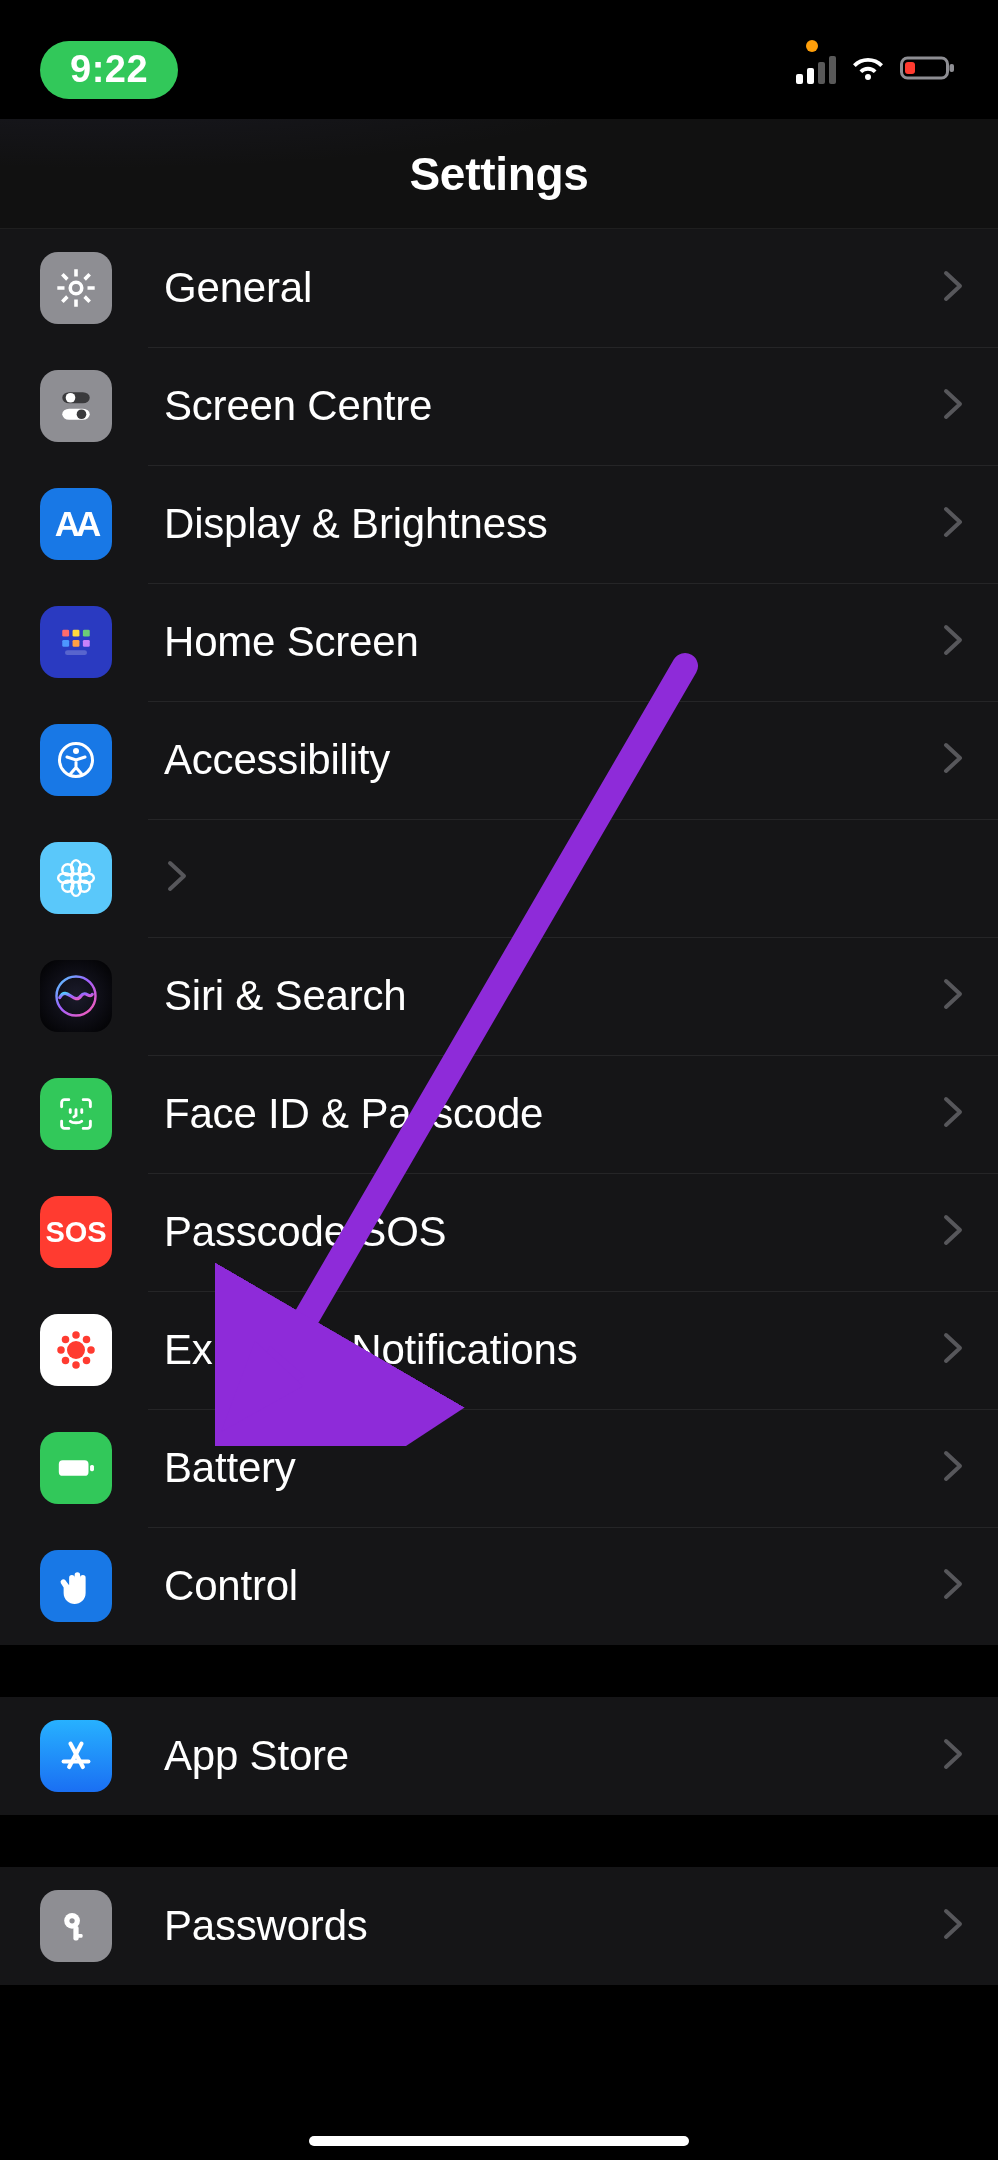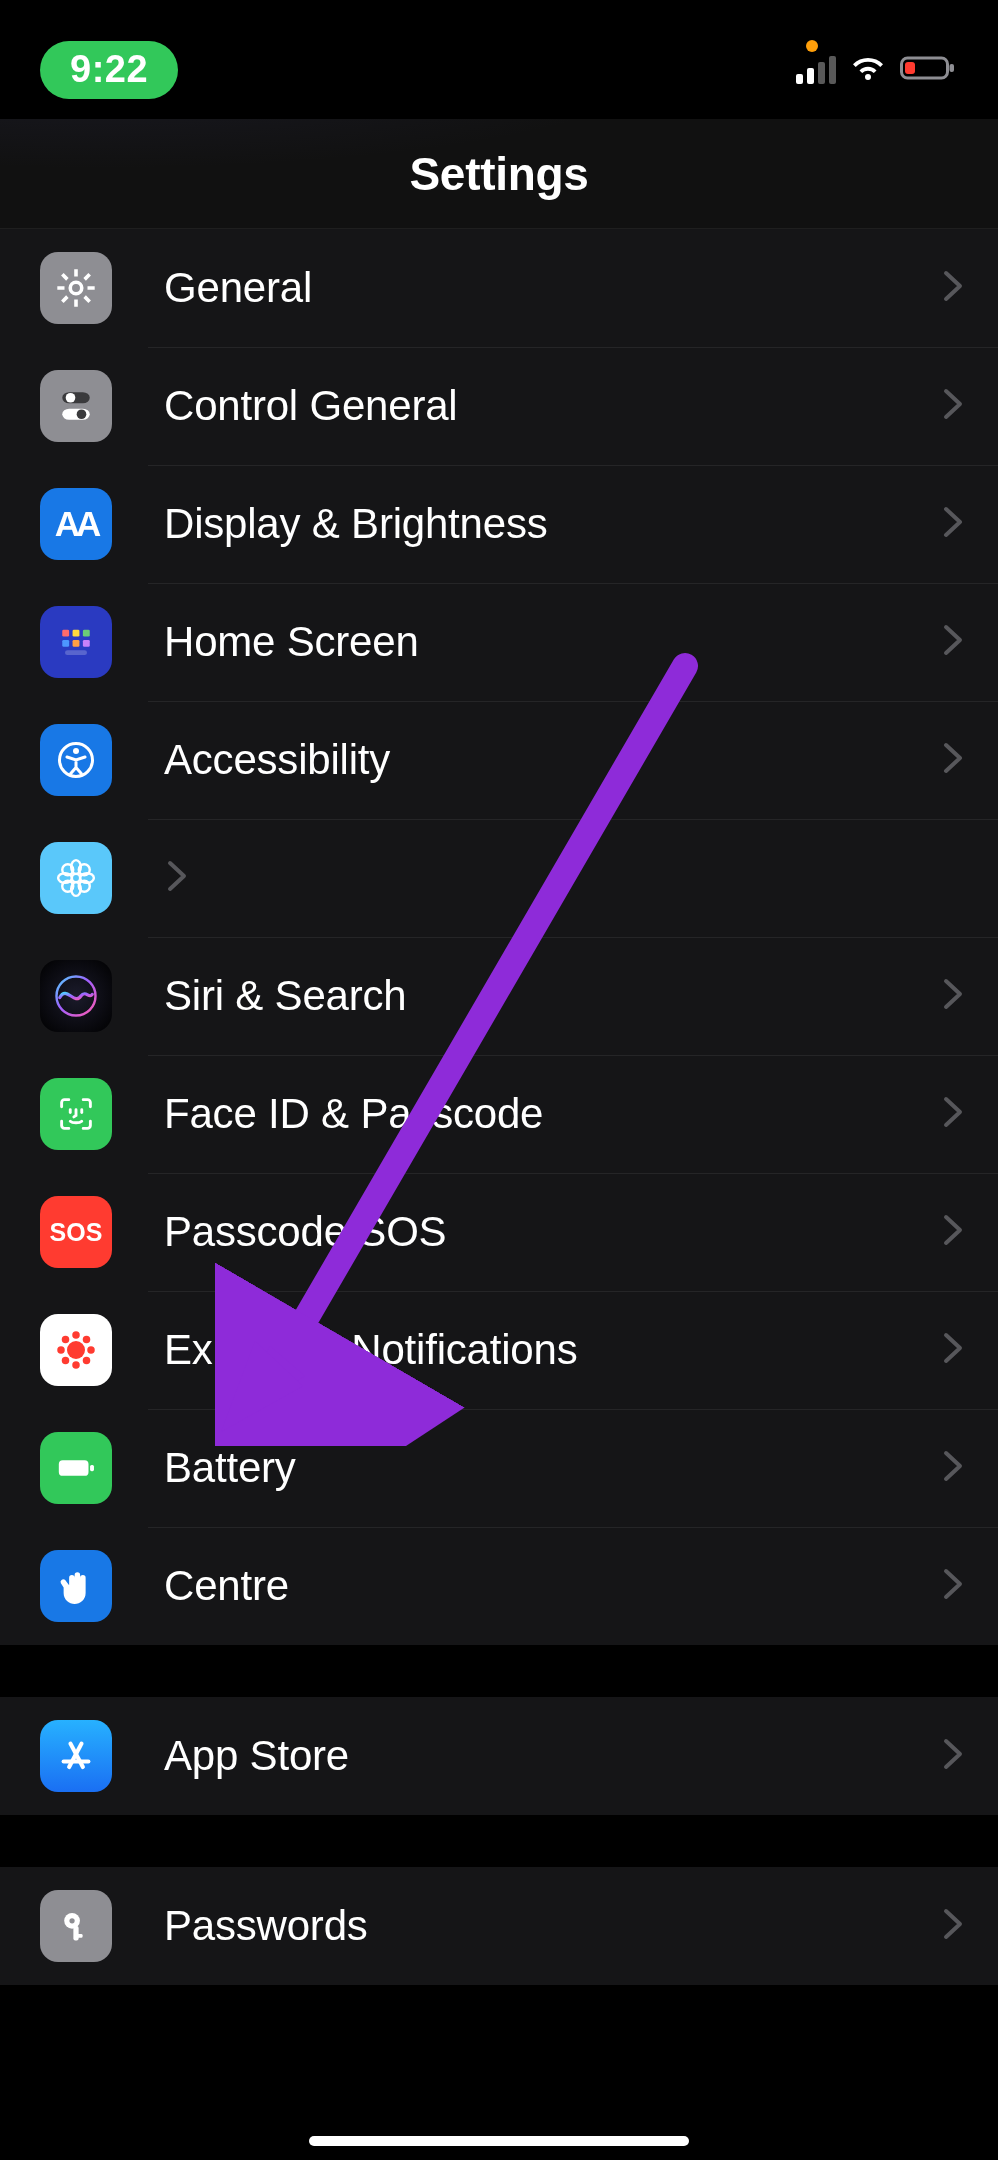--- a/index.html
+++ b/index.html
@@ -260,21 +260,21 @@
 
       <div class="row">
         <div class="app-icon" style="background:#8e8e93">
           <svg viewBox="0 0 64 64" width="44" height="44">
             <rect x="12" y="12" rx="10" ry="10" width="40" height="16" fill="#3a3a3c"></rect>
             <circle cx="24" cy="20" r="7" fill="#fff"></circle>
             <rect x="12" y="36" rx="10" ry="10" width="40" height="16" fill="#fff"></rect>
             <circle cx="40" cy="44" r="7" fill="#3a3a3c"></circle>
           </svg>
         </div>
-        <span class="label">Control General</span>
+        <span class="label">Screen Centre</span>
         <span class="chevron"><svg viewBox="0 0 26 34">
               <polyline points="6,4 20,17 6,30"></polyline>
             </svg></span>
       </div>
 
       <div class="row">
         <div class="app-icon" style="background:#1878e6">
           <span class="ai-text" style="font-size:35px;letter-spacing:-4px">AA</span>
         </div>
         <span class="label">Display &amp; Brightness</span>
@@ -367,21 +367,21 @@
           </svg>
         </div>
         <span class="label">Face ID &amp; Passcode</span>
         <span class="chevron"><svg viewBox="0 0 26 34">
               <polyline points="6,4 20,17 6,30"></polyline>
             </svg></span>
       </div>
 
       <div class="row">
         <div class="app-icon" style="background:#ff3b30">
-          <span class="ai-text" style="font-size:25px;letter-spacing:0px">SOS</span>
+          <span class="ai-text" style="font-size:29px;letter-spacing:0px">SOS</span>
         </div>
         <span class="label">Passcode SOS</span>
         <span class="chevron"><svg viewBox="0 0 26 34">
               <polyline points="6,4 20,17 6,30"></polyline>
             </svg></span>
       </div>
 
       <div class="row">
         <div class="app-icon" style="background:#fff">
           <svg viewBox="0 0 64 64" width="48" height="48">
@@ -418,21 +418,21 @@
               <polyline points="6,4 20,17 6,30"></polyline>
             </svg></span>
       </div>
 
       <div class="row">
         <div class="app-icon" style="background:#1878e6">
           <svg viewBox="0 0 64 64" width="44" height="44" fill="#fff">
             <path d="M22 20a4 4 0 018 0v12-16a4 4 0 018 0v16-12a4 4 0 018 0v22c0 10-8 16-16 16s-16-6-16-16v-8l-4-6a4 4 0 016-5l6 8V20z"></path>
           </svg>
         </div>
-        <span class="label">Centre</span>
+        <span class="label">Control</span>
         <span class="chevron"><svg viewBox="0 0 26 34">
               <polyline points="6,4 20,17 6,30"></polyline>
             </svg></span>
       </div>
 
     </div>
 
     <div class="group">
       <div class="row">
         <div class="app-icon" style="background:linear-gradient(180deg,#27b1ff,#1a6ff3)">

